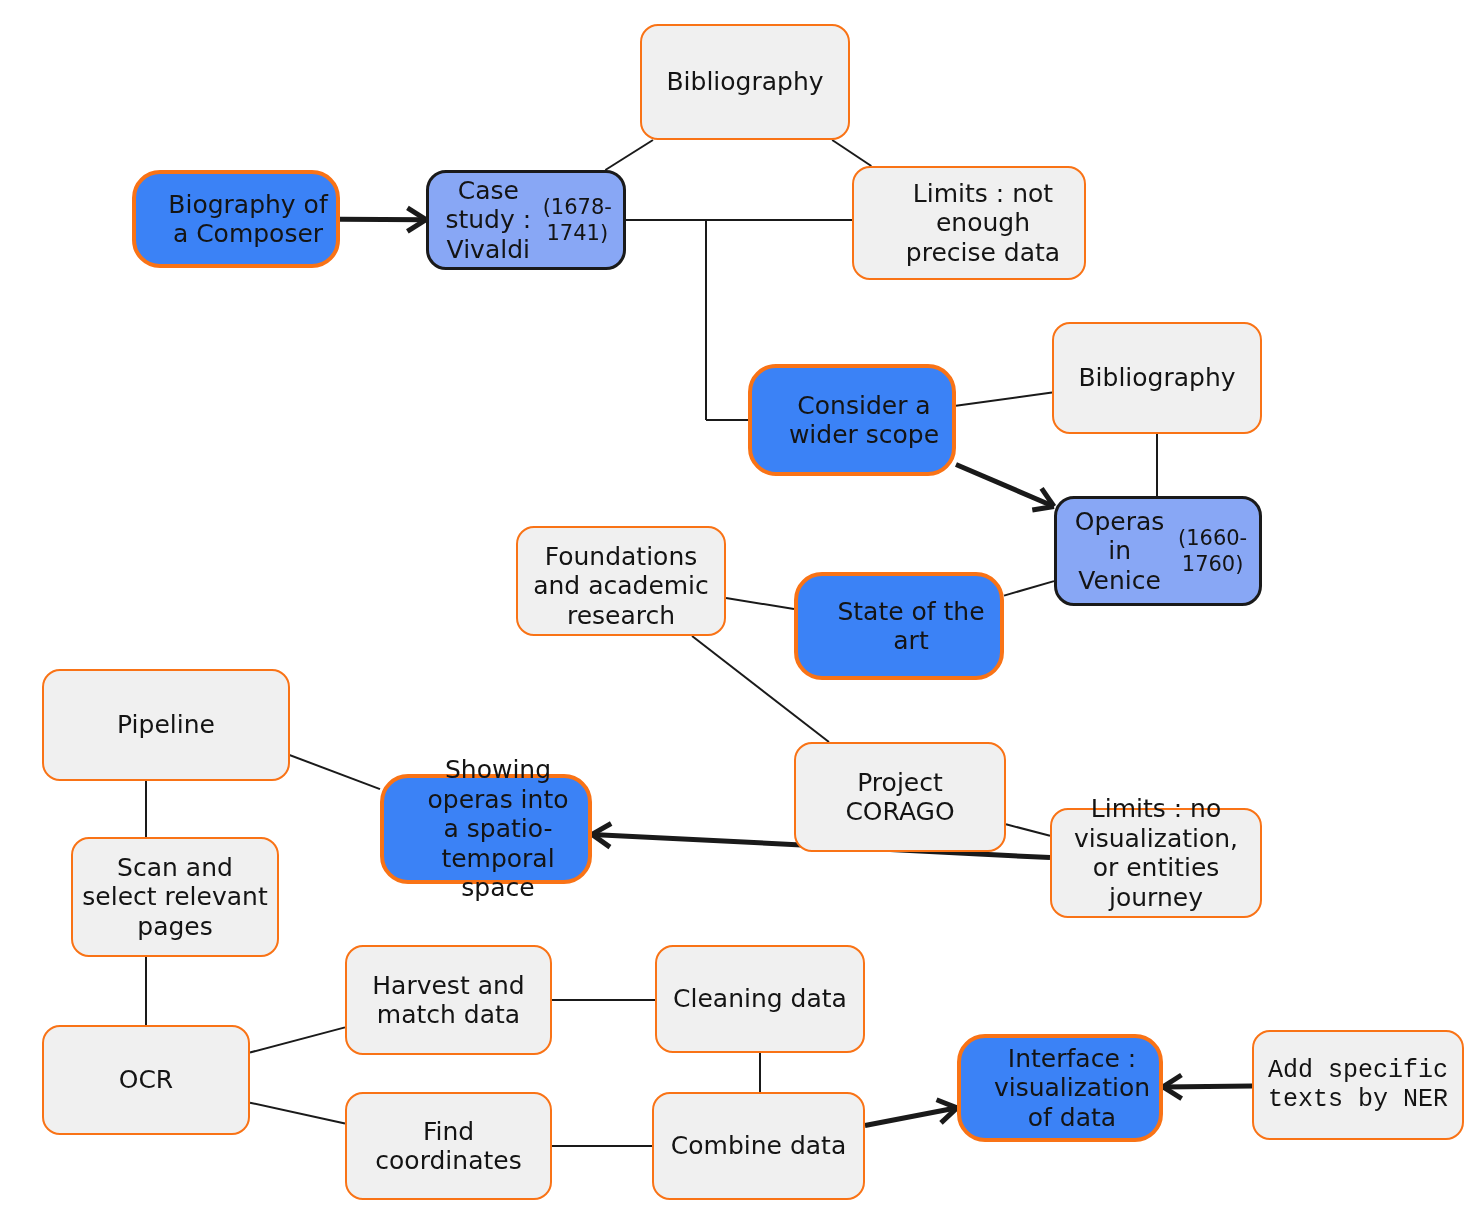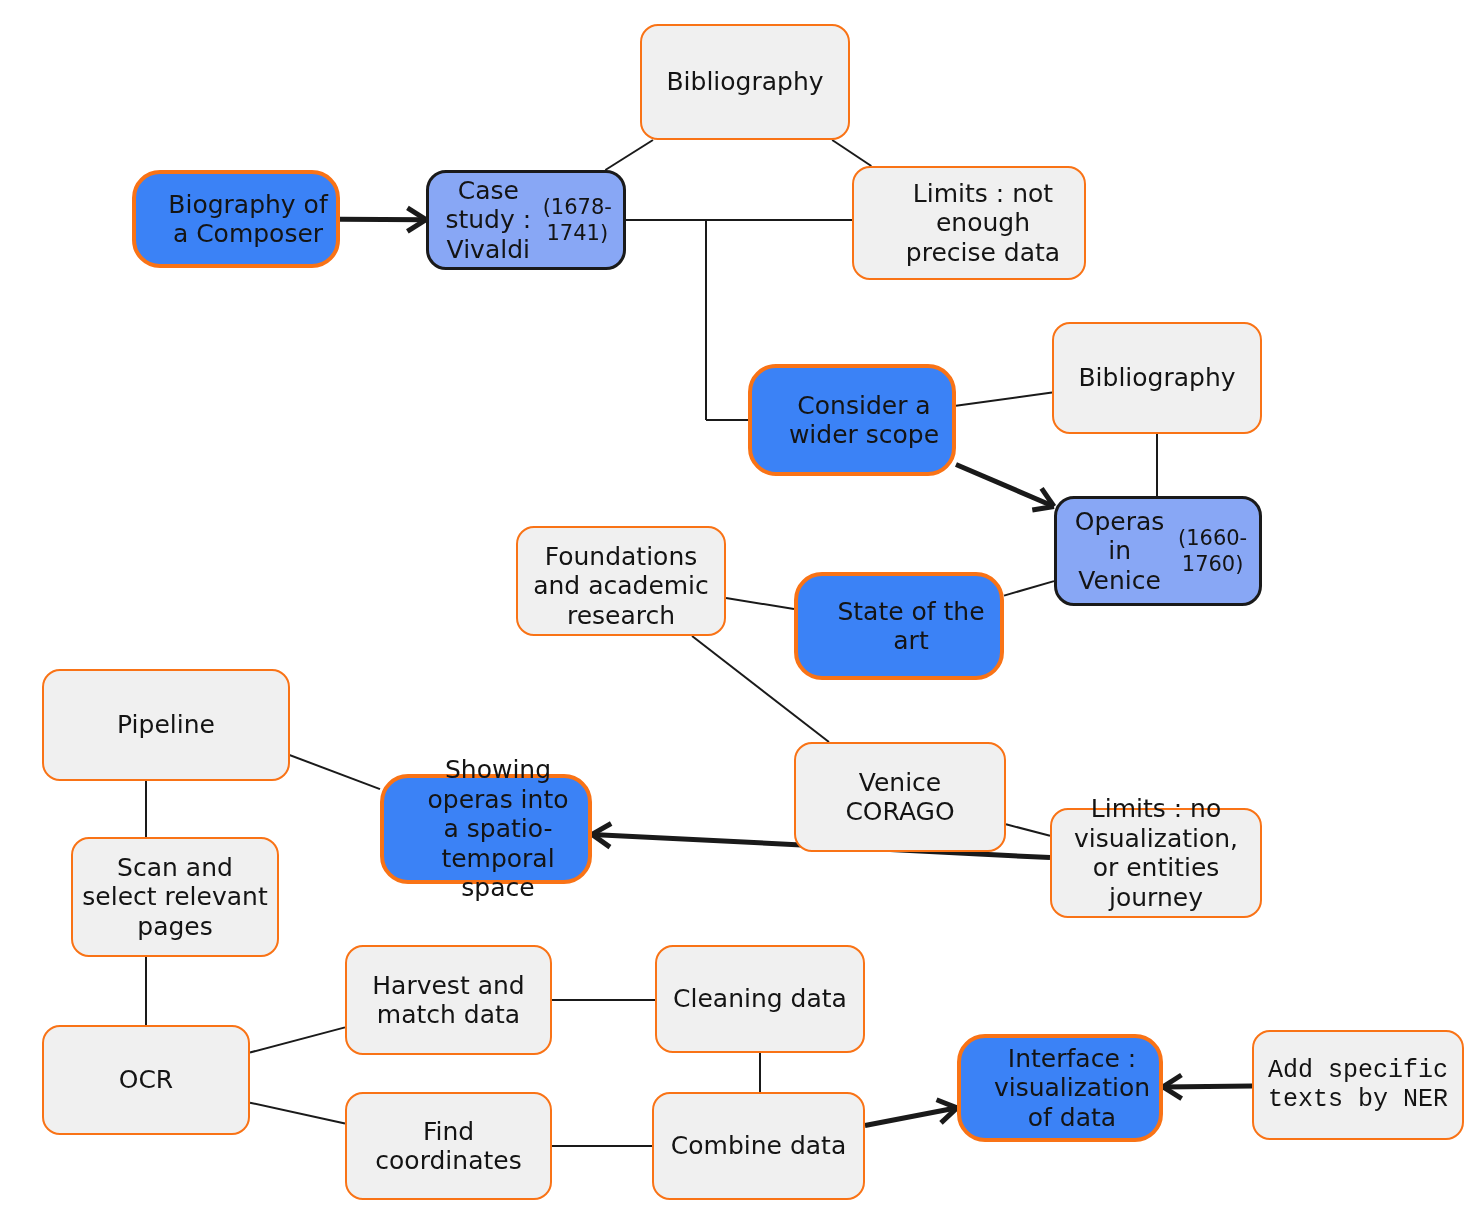--- a/index.html
+++ b/index.html
@@ -128,21 +128,21 @@
         <span class="label">Operas in Venice</span>
         <span class="sub">(1660-1760)</span>
       </div>
       <div class="node" style="left: 516px; top: 526px; width: 210px; height: 110px; align-items: flex-end;">
         <span class="label">Foundations and academic research</span>
       </div>
       <div class="node emph" style="left: 794px; top: 572px; width: 210px; height: 108px;">
         <span class="label">State of the art</span>
       </div>
       <div class="node" style="left: 794px; top: 742px; width: 212px; height: 110px;">
-        <span class="label">Venice CORAGO</span>
+        <span class="label">Project CORAGO</span>
       </div>
       <div class="node" style="left: 1050px; top: 808px; width: 212px; height: 110px; align-items: flex-end;">
         <span class="label">Limits : no visualization, or entities journey</span>
       </div>
       <div class="node" style="left: 42px; top: 645px; width: 248px; height: 112px; margin-top: 24px;">
         <span class="label">Pipeline</span>
       </div>
       <div class="node" style="left: 42px; top: 837px; width: 208px; height: 120px; margin-left: 29px;">
         <span class="label">Scan and select relevant pages</span>
       </div>

